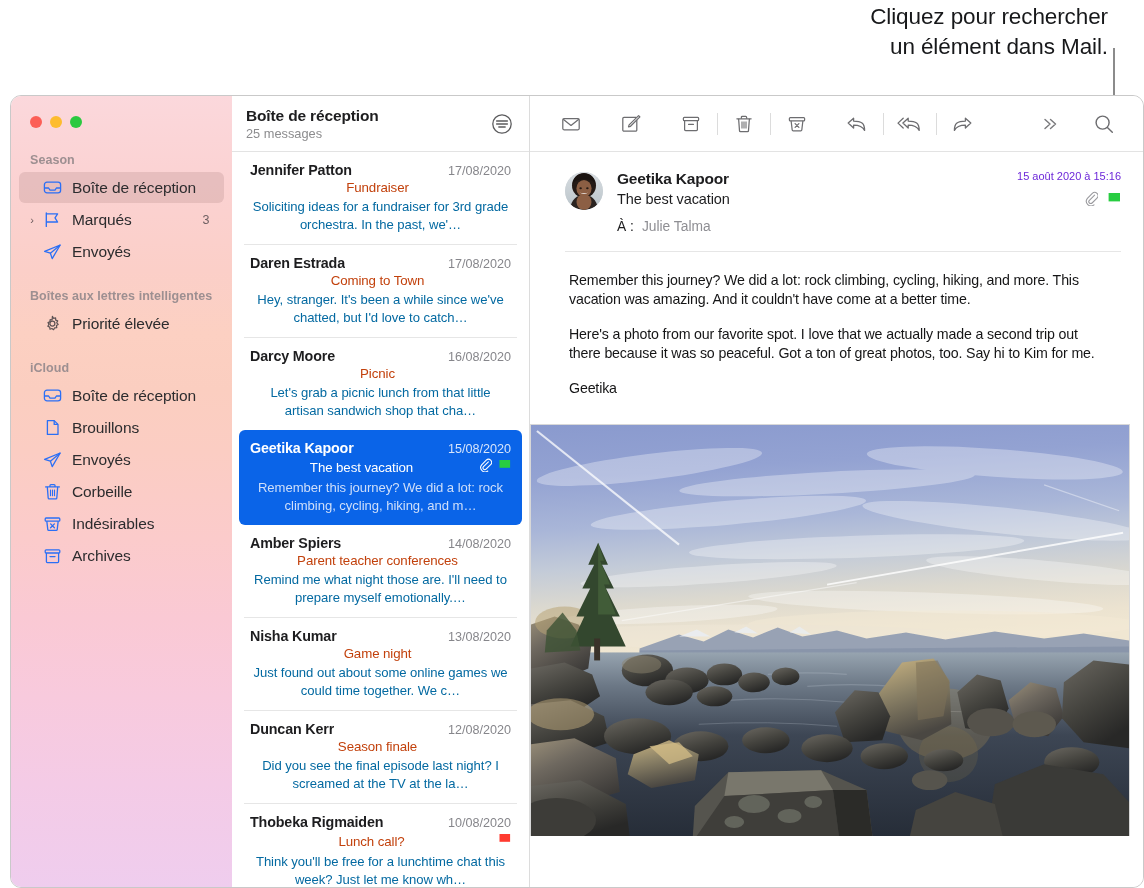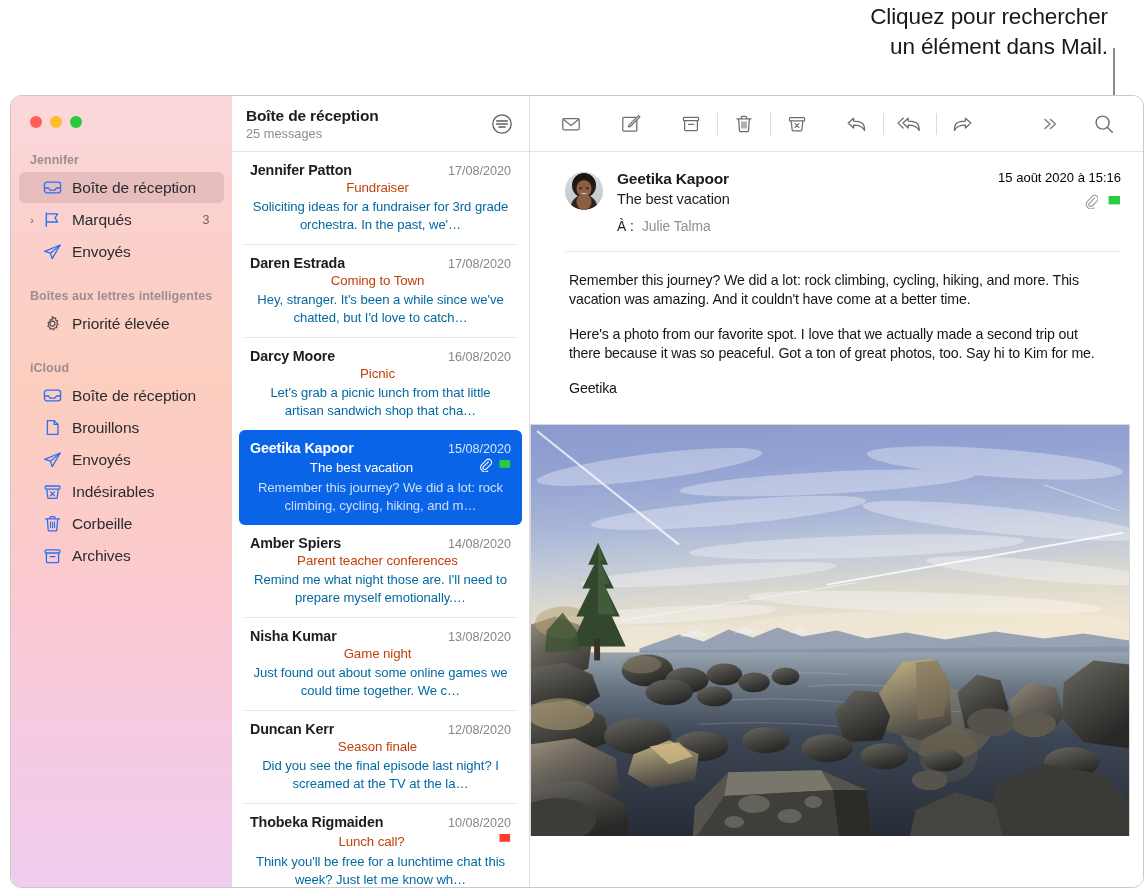--- a/index.html
+++ b/index.html
@@ -294,22 +294,22 @@
     color: #1d1d1f;
   }
   #msg-to .to-label { color: #1d1d1f; }
   #msg-to .to-value { color: #8e8e93; margin-left: 8px; }
   #msg-meta {
     position: absolute;
     right: 22px; top: 18px;
     text-align: right;
   }
   #msg-datetime {
-    font-size: 13px;
-    color: #000000;
+    font-size: 11px;
+    color: #6d28d9;
   }
   #msg-meta-icons {
     display: flex;
     justify-content: flex-end;
     gap: 10px;
     margin-top: 9px;
     align-items: center;
   }
   #msg-divider {
     height: 1px;
@@ -356,21 +356,21 @@
 
 <div id="window">
 
   <div id="sidebar">
     <div id="traffic">
       <div class="dot red"></div>
       <div class="dot yellow"></div>
       <div class="dot green"></div>
     </div>
     <div id="sidebar-sections">
-        <div class="sb-section">Jennifer</div>
+        <div class="sb-section">Season</div>
         <div class="sb-item selected">
           <span class="sb-icon">
             <svg width="19" height="17" viewBox="0 0 19 17">
               <rect x="1.4" y="3.2" width="16.2" height="10.6" rx="2.6" fill="none" stroke="#2b6ff5" stroke-width="1.3"></rect>
                 <path d="M1.6 9 L5.6 9 L7 11.1 L12 11.1 L13.4 9 L17.4 9" fill="none" stroke="#2b6ff5" stroke-width="1.3" stroke-linejoin="round"></path>
             </svg>
           </span>
           <span class="sb-label">Boîte de réception</span>
         </div>
         <div class="sb-item">
@@ -423,43 +423,43 @@
           <span class="sb-label">Brouillons</span>
         </div>
         <div class="sb-item">
           <span class="sb-icon">
             <svg width="19" height="17" viewBox="0 0 19 17">
               <path d="M17.2 2 L1.6 8.3 L7.4 10.2 L9.2 15.6 Z" fill="none" stroke="#2b6ff5" stroke-width="1.3" stroke-linejoin="round"></path>
                 <path d="M7.4 10.2 L17.2 2" fill="none" stroke="#2b6ff5" stroke-width="1.3"></path>
             </svg>
           </span>
           <span class="sb-label">Envoyés</span>
-        </div>
-        <div class="sb-item">
-          <span class="sb-icon">
-            <svg width="19" height="17" viewBox="0 0 19 17">
-              <rect x="2.2" y="3" width="14.6" height="3.1" rx="0.9" fill="none" stroke="#2b6ff5" stroke-width="1.3"></rect>
-                <path d="M3.8 6.1 L4.8 14.6 a0.95 0.95 0 0 0 0.95 0.85 L13.25 15.45 a0.95 0.95 0 0 0 0.95 -0.85 L15.2 6.1" fill="none" stroke="#2b6ff5" stroke-width="1.3"></path>
-                <path d="M7.6 8.9 L11.4 12.7 M11.4 8.9 L7.6 12.7" stroke="#2b6ff5" stroke-width="1.3" stroke-linecap="round"></path>
-            </svg>
-          </span>
-          <span class="sb-label">Indésirables</span>
         </div>
         <div class="sb-item">
           <span class="sb-icon">
             <svg width="19" height="17" viewBox="0 0 19 17">
               <path d="M2.6 3.9 L16.4 3.9" stroke="#2b6ff5" stroke-width="1.3" stroke-linecap="round"></path>
                 <path d="M7 3.9 L7 2.5 a0.85 0.85 0 0 1 0.85 -0.85 L11.15 1.65 a0.85 0.85 0 0 1 0.85 0.85 L12 3.9" fill="none" stroke="#2b6ff5" stroke-width="1.3"></path>
                 <path d="M4.3 3.9 L5.2 15 a0.95 0.95 0 0 0 0.95 0.9 L12.85 15.9 a0.95 0.95 0 0 0 0.95 -0.9 L14.7 3.9" fill="none" stroke="#2b6ff5" stroke-width="1.3"></path>
                 <line x1="7.5" y1="6.6" x2="7.5" y2="13.2" stroke="#2b6ff5" stroke-width="1.1"></line>
                 <line x1="9.5" y1="6.6" x2="9.5" y2="13.2" stroke="#2b6ff5" stroke-width="1.1"></line>
                 <line x1="11.5" y1="6.6" x2="11.5" y2="13.2" stroke="#2b6ff5" stroke-width="1.1"></line>
             </svg>
           </span>
           <span class="sb-label">Corbeille</span>
+        </div>
+        <div class="sb-item">
+          <span class="sb-icon">
+            <svg width="19" height="17" viewBox="0 0 19 17">
+              <rect x="2.2" y="3" width="14.6" height="3.1" rx="0.9" fill="none" stroke="#2b6ff5" stroke-width="1.3"></rect>
+                <path d="M3.8 6.1 L4.8 14.6 a0.95 0.95 0 0 0 0.95 0.85 L13.25 15.45 a0.95 0.95 0 0 0 0.95 -0.85 L15.2 6.1" fill="none" stroke="#2b6ff5" stroke-width="1.3"></path>
+                <path d="M7.6 8.9 L11.4 12.7 M11.4 8.9 L7.6 12.7" stroke="#2b6ff5" stroke-width="1.3" stroke-linecap="round"></path>
+            </svg>
+          </span>
+          <span class="sb-label">Indésirables</span>
         </div>
         <div class="sb-item">
           <span class="sb-icon">
             <svg width="19" height="17" viewBox="0 0 19 17">
               <rect x="2.2" y="2.8" width="14.6" height="3.2" rx="0.9" fill="none" stroke="#2b6ff5" stroke-width="1.3"></rect>
                 <path d="M3.4 6 L3.4 14.6 a0.95 0.95 0 0 0 0.95 0.95 L14.65 15.55 a0.95 0.95 0 0 0 0.95 -0.95 L15.6 6" fill="none" stroke="#2b6ff5" stroke-width="1.3"></path>
                 <line x1="7" y1="9.6" x2="12" y2="9.6" stroke="#2b6ff5" stroke-width="1.3" stroke-linecap="round"></line>
             </svg>
           </span>
           <span class="sb-label">Archives</span>

